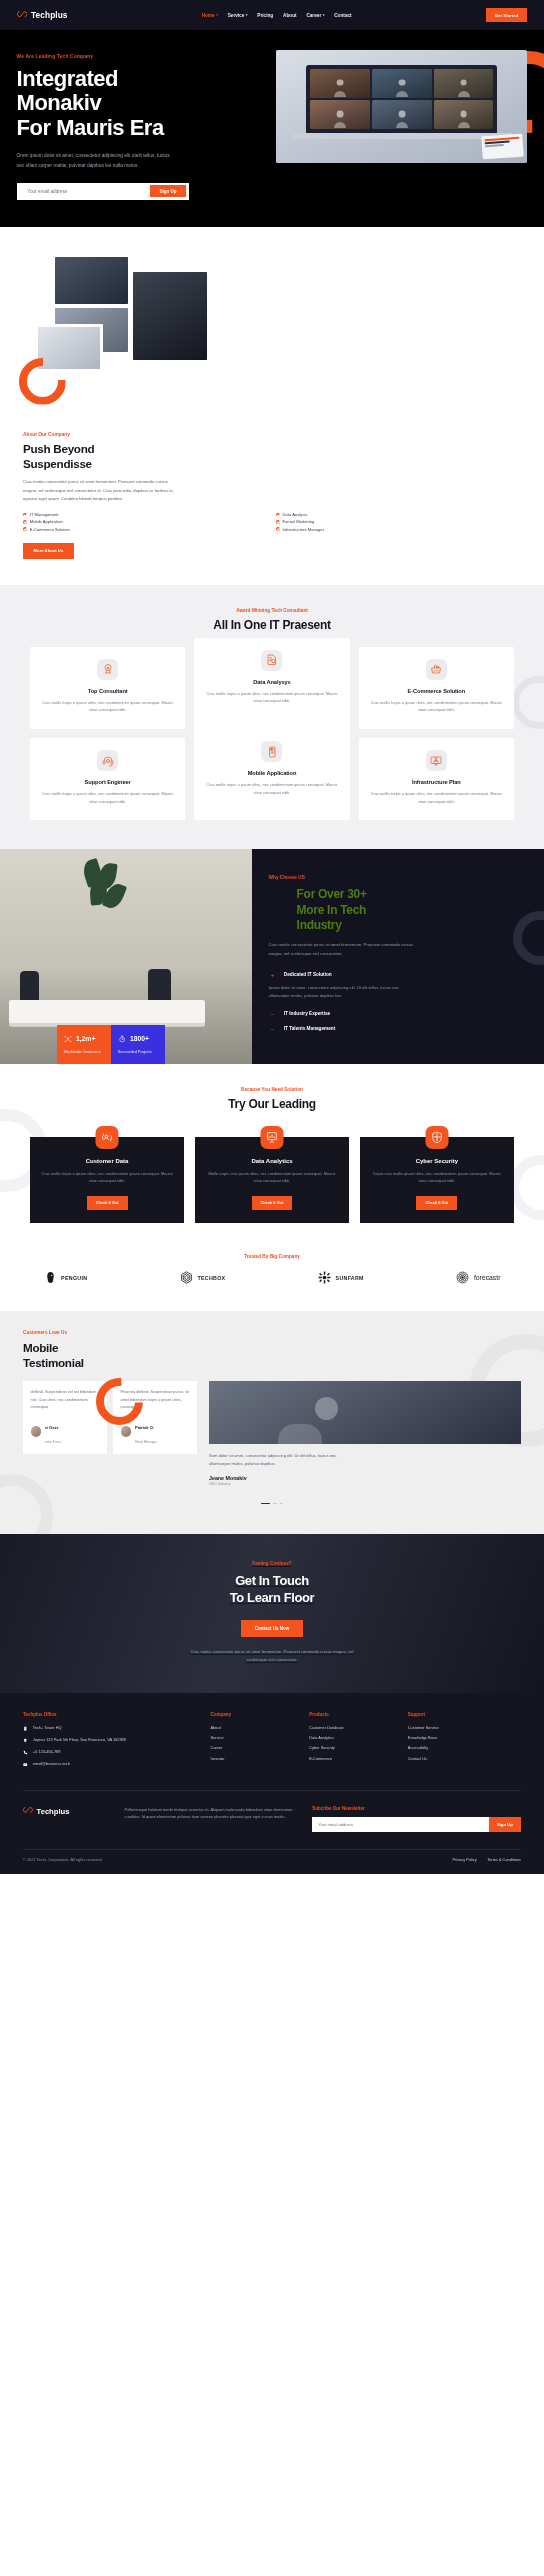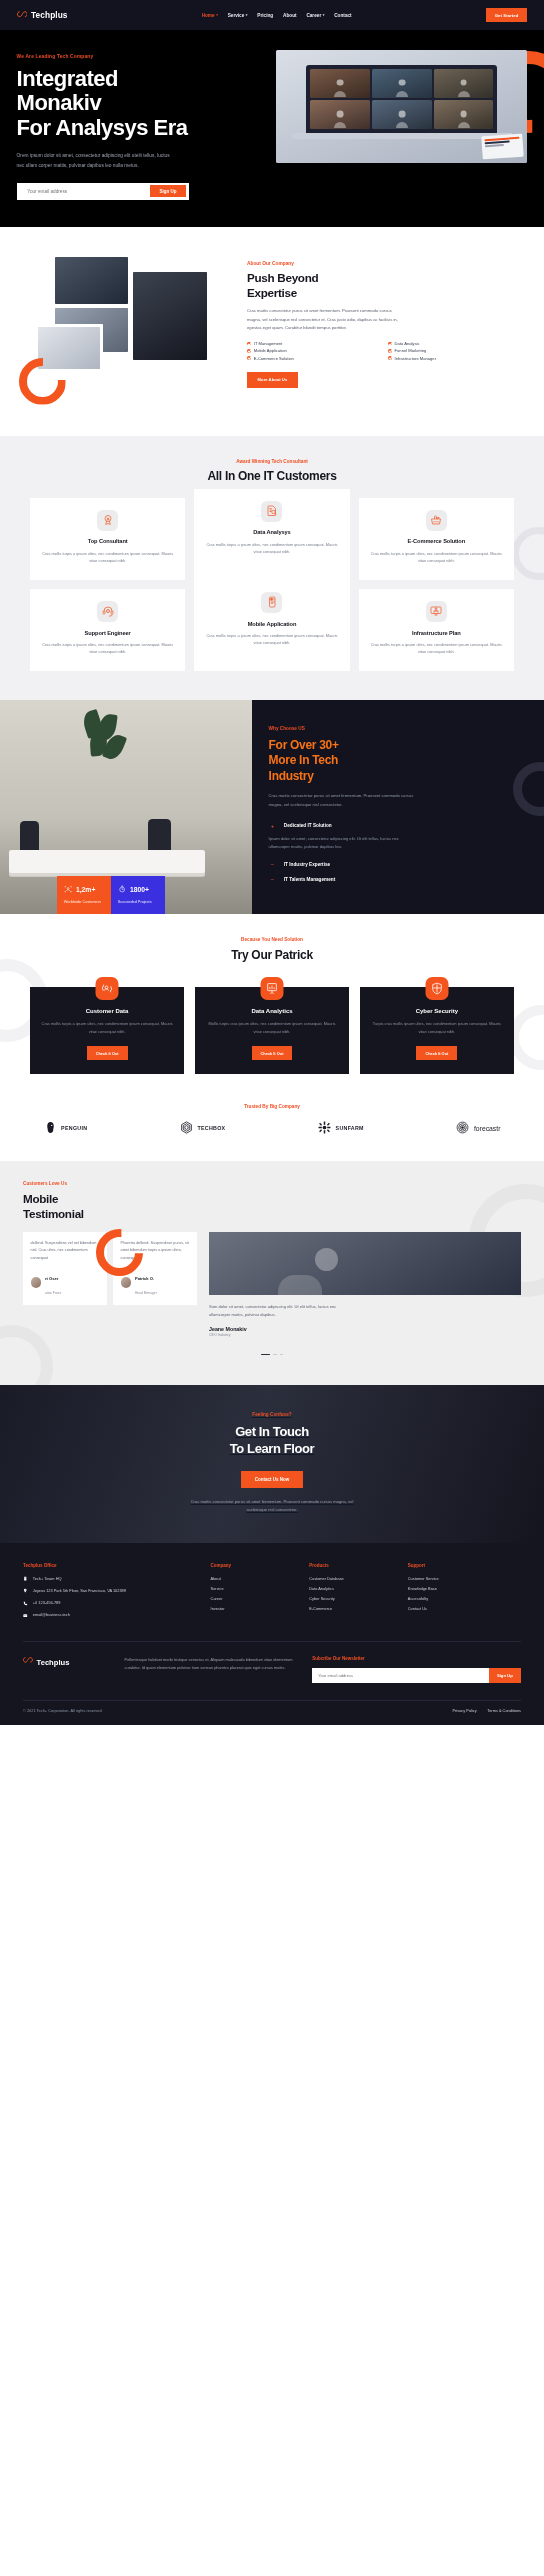--- a/index.html
+++ b/index.html
@@ -38,21 +38,21 @@
   .vtile::after{content:"";position:absolute;left:50%;top:46%;transform:translate(-50%,-50%);width:6.8px;height:6.8px;border-radius:50%;background:rgba(255,255,255,.55);}
   .vtile::before{content:"";position:absolute;left:50%;bottom:1.5px;transform:translateX(-50%);width:12px;height:6px;border-radius:6px 6px 0 0;background:rgba(255,255,255,.38);}
   .laptop-base{position:absolute;left:6%;top:74%;width:88%;height:6px;background:#c9ced9;border-radius:0 0 4.5px 4.5px;}
   .deskpaper{position:absolute;right:4.5px;bottom:4.5px;width:41px;height:23px;background:#f3f4f6;border-radius:1.5px;transform:rotate(-4deg);padding:3px;}
   .deskpaper i{display:block;height:1.5px;background:#f4541d;margin-bottom:1.5px;border-radius:0.8px;}
   .deskpaper i:nth-child(2){background:#2b2f45;width:70%;}
   .deskpaper i:nth-child(3){background:#9aa0b0;width:55%;}
 
   
   .about{background:#fff;padding:24px 0 26px;position:relative;overflow:hidden;}
-  .about-inner{display:flex;gap:20px;padding:0 23px;}
+  .about-inner{display:flex;gap:12px;padding:0 23px;flex-direction:column;}
   .about-left{width:204px;position:relative;height:159px;}
   .ph{position:absolute;background:#cfd4de;overflow:hidden;border-radius:0.8px;}
   .ph.a{left:32px;top:6px;width:73px;height:47px;background:linear-gradient(145deg,#4b5563,#1f2937);}
   .ph.b{left:32px;top:57px;width:73px;height:44px;background:linear-gradient(145deg,#9aa3b2,#5a6372);}
   .ph.c{left:12px;top:73px;width:68px;height:48px;background:linear-gradient(145deg,#e2e5ea,#aeb5c1);border:3px solid #fff;}
   .ph.d{left:110px;top:21px;width:74px;height:88px;background:linear-gradient(150deg,#3d4450,#14161f);}
   .about-ring{position:absolute;left:-4.5px;top:107px;width:47px;height:47px;border-radius:50%;border:8.3px solid #f4541d;clip-path:polygon(0 0,52% 0,52% 48%,100% 48%,100% 100%,0 100%);}
   .about-right{flex:1;padding-top:10.6px;}
   .about-eyebrow{color:#f04e23;font-size:4.8px;font-weight:700;margin-bottom:5.3px;}
   .about-h2{font-size:11.7px;line-height:1.25;font-weight:700;letter-spacing:-0.3px;color:#15161f;margin-bottom:6.8px;}
@@ -87,21 +87,21 @@
   .stats{position:absolute;left:57px;bottom:0;display:flex;z-index:6;}
   .stat{width:54px;padding:6.8px 6.8px 8.3px;}
   .stat.o{background:#f4541d;}
   .stat.b{background:#3a30e0;}
   .stat-top{display:flex;align-items:center;gap:3.8px;margin-bottom:3.8px;}
   .stat-num{color:#fff;font-size:6.8px;font-weight:700;}
   .stat-lbl{color:rgba(255,255,255,.88);font-size:3.8px;line-height:1.5;}
   .why-right{flex:1;padding:26px 19.6px 26px 16.6px;position:relative;}
   .why-ring{position:absolute;right:-23px;top:62px;width:54px;height:54px;border-radius:50%;border:9px solid #2a2c3c;}
   .why-eyebrow{color:#f04e23;font-size:4.7px;font-weight:700;margin-bottom:6.8px;}
-  .why-h2{color:#f97316;font-size:12px;line-height:1.3;font-weight:700;letter-spacing:-0.3px;margin-bottom:7.6px;}
+  .why-h2{color:#4d7c0f;font-size:12px;line-height:1.3;font-weight:700;letter-spacing:-0.3px;margin-bottom:7.6px;margin-left:28px;}
   .why-p{color:#9298a8;font-size:4.2px;line-height:2;margin-bottom:10.6px;max-width:148px;}
   .acc-item{margin-bottom:3px;}
   .acc-head{display:flex;align-items:center;gap:7.6px;padding:3px 0;cursor:pointer;}
   .acc-sign{color:#f4541d;font-size:6px;width:7.6px;text-align:center;line-height:1;}
   .acc-title{color:#fff;font-size:4.7px;font-weight:700;}
   .acc-body{color:#8f95a5;font-size:4.1px;line-height:2;padding:3px 0 4.5px 0;max-width:133px;}
 
   
   .products{background:#fff;padding:23px 0 26px;position:relative;overflow:hidden;}
   .pr-c1{position:absolute;left:-35px;top:45px;width:83px;height:83px;border-radius:50%;border:12px solid #f2f2f4;}
@@ -225,21 +225,21 @@
   </div>
 
   <div class="hero">
     <div class="hero-ring"></div>
     <div class="hero-inner">
       <div class="hero-left">
         <div class="eyebrow">We Are Leading Tech Company</div>
         <h1 class="hero-h1">
           <span>Integrated</span><br>
           <span>Monakiv</span><br>
-          <span>For Analysys Era</span>
+          <span>For Mauris Era</span>
         </h1>
         <p class="hero-p">Orem ipsum dolor sit amet, consectetur adipiscing elit utelit tellus, luctus nec ullam corper mattis, pulvinar dapibus leo nulla metus.</p>
         <div class="emailbar">
           <input type="text" placeholder="Your email address" style="">
           <button>Sign Up</button>
         </div>
       </div>
       <div class="hero-right">
         <div class="hero-photo">
           <div class="laptop">
@@ -267,21 +267,21 @@
         <div class="ph a"></div>
         <div class="ph b"></div>
         <div class="ph c"></div>
         <div class="ph d"></div>
         <div class="about-ring"></div>
       </div>
       <div class="about-right">
         <div class="about-eyebrow">About Our Company</div>
         <h2 class="about-h2">
           <span>Push Beyond</span><br>
-          <span>Expertise</span>
+          <span>Suspendisse</span>
         </h2>
         <p class="about-p">Cras mattis consectetur purus sit amet fermentum. Praesent commodo cursus magna, vel scelerisque nisl consectetur et. Cras justo odio, dapibus ac facilisis in, egestas eget quam. Curabitur blandit tempus porttitor.</p>
         <div class="feat-grid">
           <div class="feat">
               <span class="tick"></span>
               <span>IT Management</span>
             </div>
           <div class="feat">
               <span class="tick"></span>
               <span>Data Analysis</span>
@@ -305,21 +305,21 @@
         </div>
         <button class="btn-orange">More About Us</button>
       </div>
     </div>
   </div>
 
   <div class="services">
     <div class="svc-circle"></div>
     <div class="container">
       <div class="sec-eyebrow">Award Winning Tech Consultant</div>
-      <div class="sec-title">All In One IT Customers</div>
+      <div class="sec-title">All In One IT Praesent</div>
       <div class="cards">
 
         <div class="card">
           <div class="ico-box">
             <svg width="12" height="12" viewBox="0 0 24 24" fill="none" stroke="#f4541d" stroke-width="1.4">
                 <circle cx="12" cy="9" r="6"></circle>
                 <path d="M9 14l-1.5 7L12 19l4.5 2L15 14"></path>
                 <path d="M10.5 11.5v-2l1-2 .8.6-.3 1.4h2v2z"></path>
               </svg>
           </div>
@@ -468,21 +468,21 @@
         </div>
       </div>
     </div>
   </div>
 
   <div class="products">
     <div class="pr-c1"></div>
     <div class="pr-c2"></div>
     <div class="container">
       <div class="sec-eyebrow">Because You Need Solution</div>
-      <div class="sec-title">Try Our Patrick</div>
+      <div class="sec-title">Try Our Leading</div>
       <div class="pcards">
 
         <div class="pcard">
           <div class="pico">
             <svg width="13" height="13" viewBox="0 0 24 24" fill="none" stroke="#fff" stroke-width="1.5">
                 <circle cx="11" cy="10" r="2.6"></circle>
                 <path d="M7 16c.5-2.2 2.2-3.2 4-3.2s3.5 1 4 3.2"></path>
                 <path d="M19 8a8 8 0 0 1-1 10l1.5.2M5 16A8 8 0 0 1 6 6L4.5 5.8"></path>
               </svg>
           </div>

